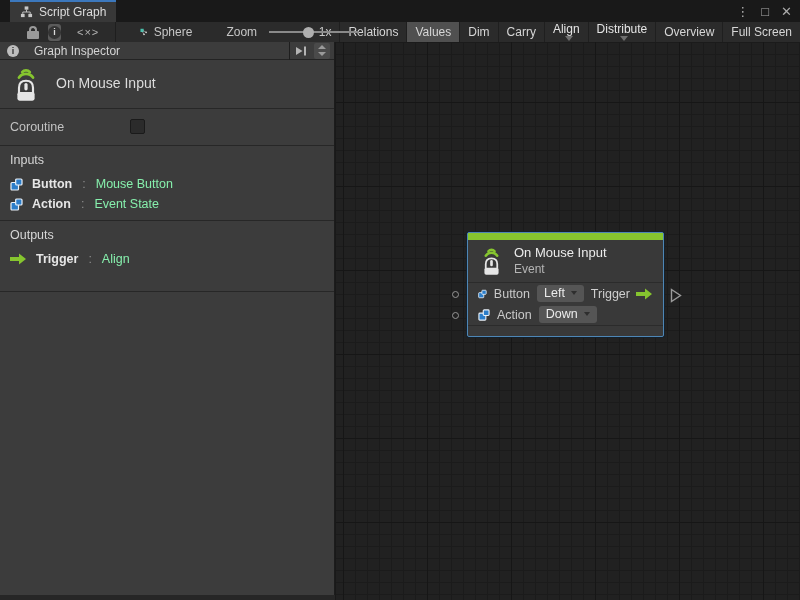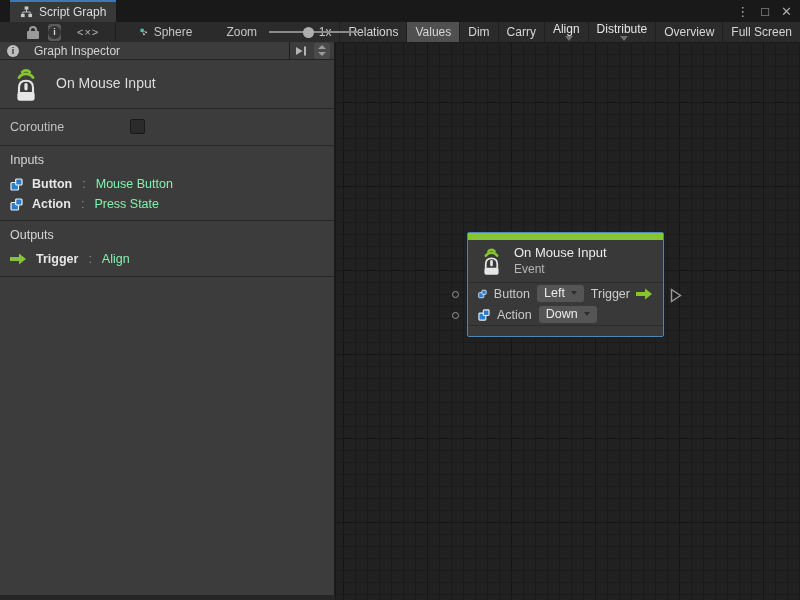--- a/index.html
+++ b/index.html
@@ -74,21 +74,21 @@
     background:#2B2B2B; border:1px solid #1A1A1A; border-radius:2px; }
 
   .sec-ports { border-bottom:1px solid #272727; padding:7px 0; }
   .ports-header { padding-left:10px; font-size:12.5px; color:#D6D6D6; height:14px; line-height:14px; }
   .port-row { display:flex; align-items:center; height:18px; padding-left:10px; gap:9px; font-size:12.5px; }
   .port-row.first { margin-top:8px; }
   .port-row.next { margin-top:2px; }
   .port-name { font-weight:bold; color:#E6E6E6; }
   .port-sep { color:#8C8C8C; margin:0 1px; }
   .port-type { color:#86efac; }
-  .sec-outputs { padding-bottom:8px; }
+  .sec-outputs { padding-bottom:23px; }
 
   
   .canvas { position:absolute; left:336px; top:42px; width:464px; height:558px;
     background-color:#212121;
     background-image:
       linear-gradient(to right, #161616 1px, transparent 1px),
       linear-gradient(to bottom, #161616 1px, transparent 1px),
       linear-gradient(to right, #1B1B1B 1px, transparent 1px),
       linear-gradient(to bottom, #1B1B1B 1px, transparent 1px);
     background-size:84px 84px, 84px 84px, 12px 12px, 12px 12px;
@@ -235,21 +235,21 @@
           <span class="port-sep">:</span>
           <span class="port-type">Mouse Button</span>
       </div>
       <div class="port-row next">
         <svg width="13" height="13" viewBox="0 0 13 13">
           <rect x="1" y="4.5" width="7.5" height="7.5" rx="1" fill="#2B7DC9" stroke="#EAF2FA" stroke-width="1.2"></rect>
           <rect x="5.7" y="1" width="6.3" height="6" rx="1" fill="#2B7DC9" stroke="#EAF2FA" stroke-width="1.2"></rect>
         </svg>
         <span class="port-name">Action</span>
           <span class="port-sep">:</span>
-          <span class="port-type">Press State</span>
+          <span class="port-type">Event State</span>
       </div>
     </div>
 
     <div class="sec-ports sec-outputs">
       <div class="ports-header">Outputs</div>
       <div class="port-row first">
         <svg width="17" height="12" viewBox="0 0 17 12">
           <polygon points="0,4 9,4 9,0.5 16,6 9,11.5 9,8 0,8" fill="#86C52F"></polygon>
         </svg>
         <span class="port-name">Trigger</span>

